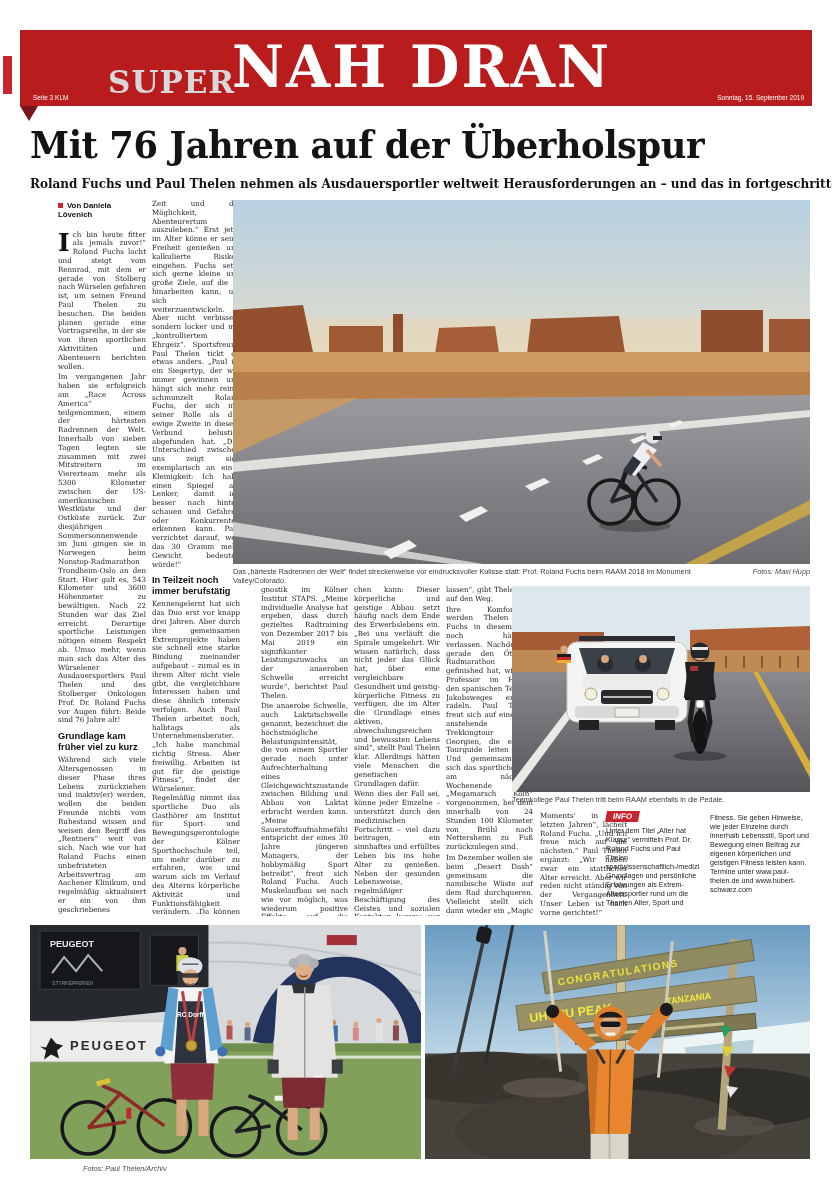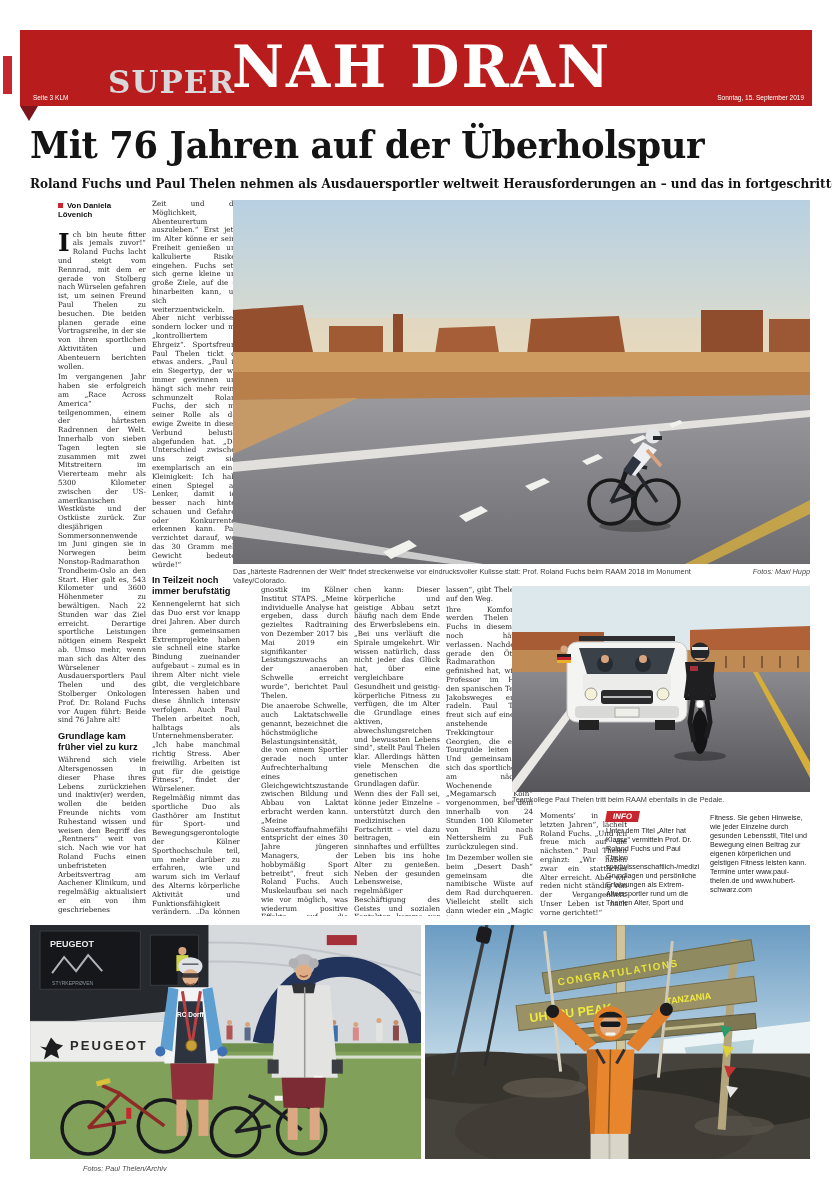--- a/index.html
+++ b/index.html
@@ -213,21 +213,21 @@
   <div class="caption" style="left:512px;top:795px;width:298px;">
     <span>Teamkollege Paul Thelen tritt beim RAAM ebenfalls in die Pedale.</span>
   </div>
 
   <div class="col" style="left:512px;top:812px;width:87px;height:104px;">
     <p>Moments‘ in den letzten Jahren“, lächelt Roland Fuchs. „Und ich freue mich auf die nächsten.“ Paul Thelen ergänzt: „Wir haben zwar ein stattliches Alter erreicht. Aber wir reden nicht ständig von der Vergangenheit. Unser Leben ist nach vorne gerichtet!“</p>
   </div>
 
   <div class="info-label">INFO</div>
   <div class="info-col" style="left:606px;top:826px;width:93px;height:90px;">Unter dem Titel „Alter hat Klasse“ vermitteln Prof. Dr. Roland Fuchs und Paul Thelen sportwissenschaftlich-/medizinische Grundlagen und persönliche Erfahrungen als Extrem-Alterssportler rund um die Themen Alter, Sport und</div>
-  <div class="info-col" style="left:710px;top:813px;width:100px;height:103px;">Fitness. Sie geben Hinweise, wie jeder Einzelne durch gesunden Lebensstil, Titel und Bewegung einen Beitrag zur eigenen körperlichen und geistigen Fitness leisten kann. Termine unter www.paul-thelen.de und www.hubert-schwarz.com</div>
+  <div class="info-col" style="left:710px;top:813px;width:100px;height:103px;">Fitness. Sie geben Hinweise, wie jeder Einzelne durch innerhalb Lebensstil, Sport und Bewegung einen Beitrag zur eigenen körperlichen und geistigen Fitness leisten kann. Termine unter www.paul-thelen.de und www.hubert-schwarz.com</div>
 
   <div class="photo" style="left:30px;top:925px;width:391px;height:234px;">
     <svg viewBox="0 0 390 233" preserveAspectRatio="none">
       <rect x="0" y="0" width="390" height="120" fill="#d6dadd"></rect>
       <g stroke="#c0c5c9" stroke-width="2" fill="none">
         <path d="M0,44 Q195,-12 390,50"></path>
           <path d="M0,62 Q195,8 390,68"></path>
       </g>
       <polygon points="0,0 178,0 178,82 0,100" fill="#26292e"></polygon>
       <rect x="10" y="6" width="100" height="58" fill="#15171a" stroke="#3a3d42"></rect>

